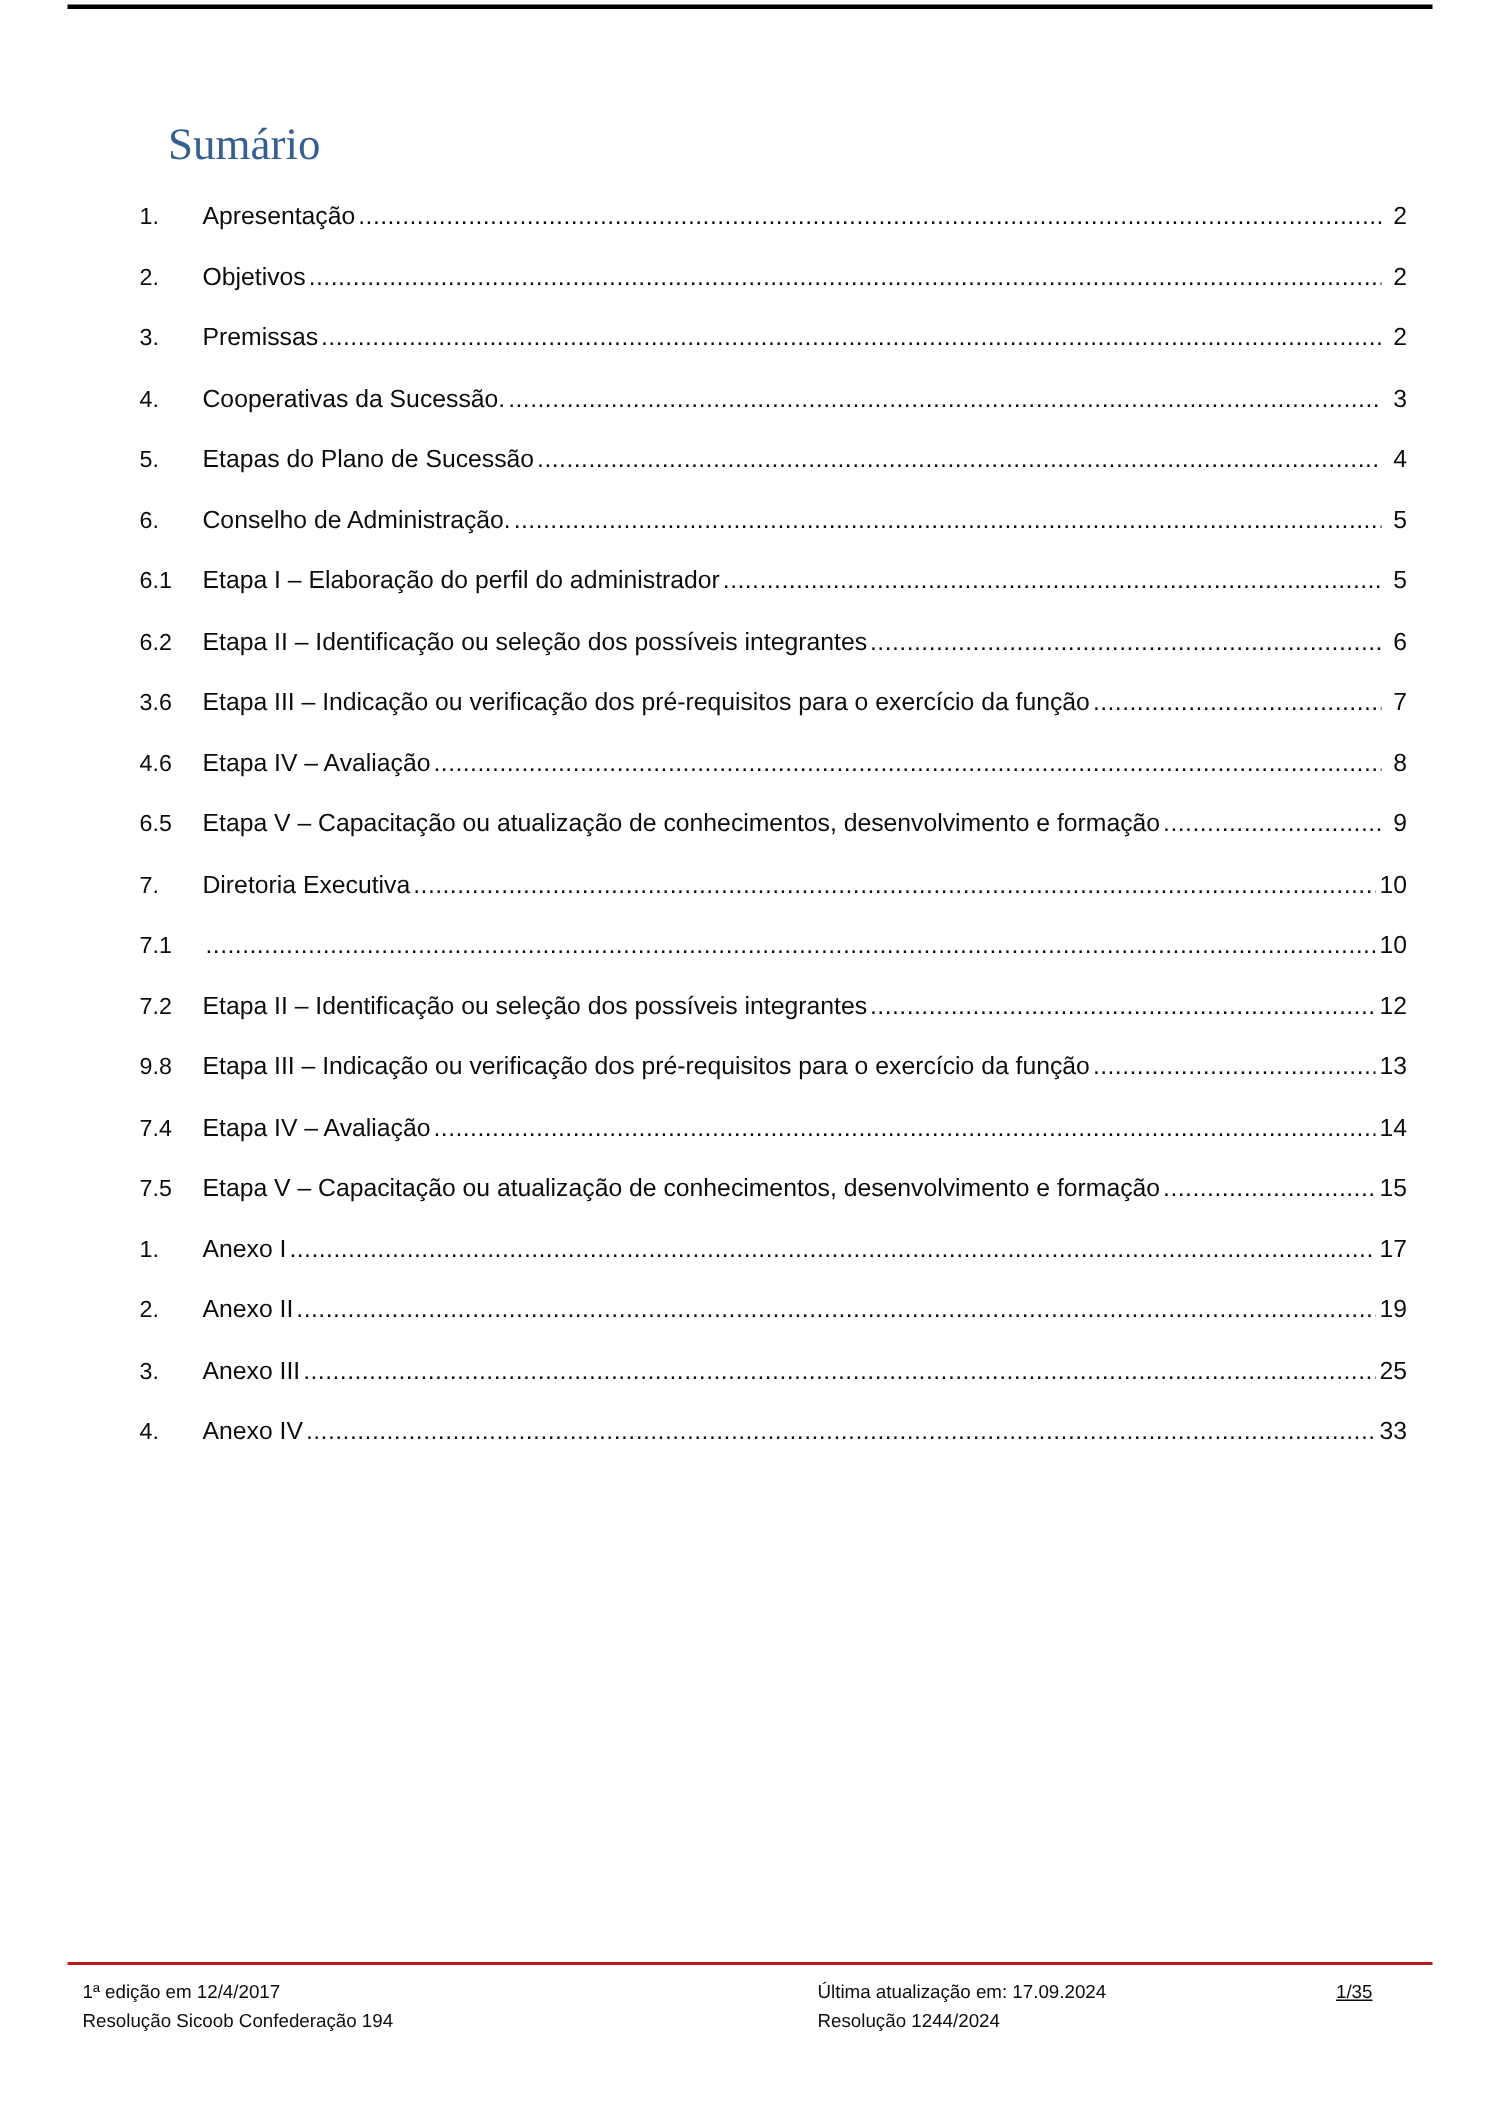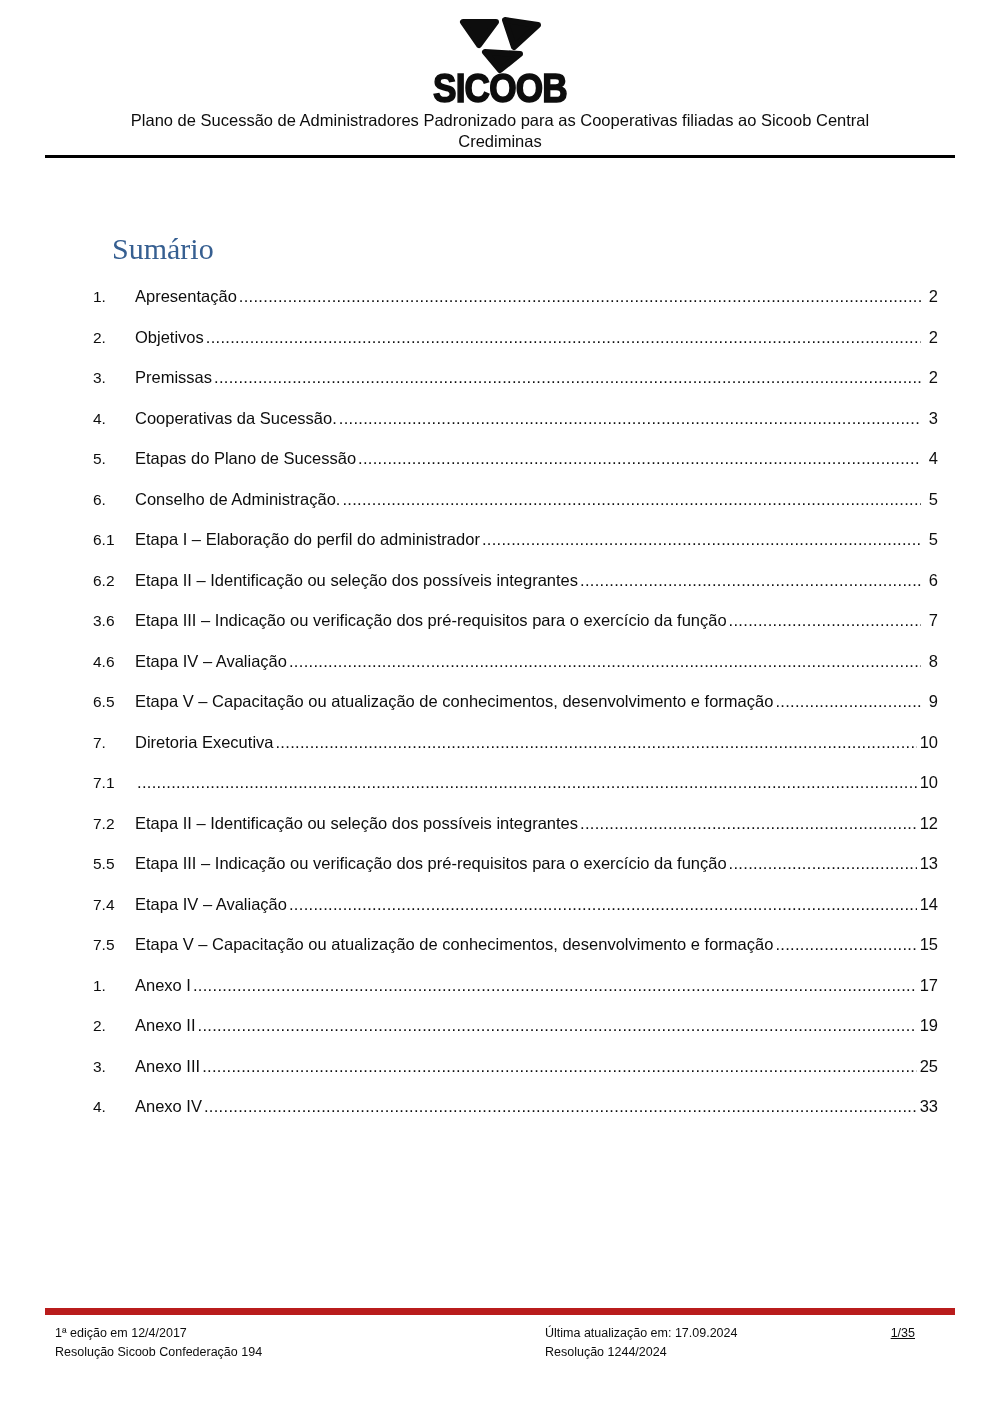--- a/index.html
+++ b/index.html
@@ -72,49 +72,35 @@
   .toc-dots::after {
     content: "..........................................................................................................................................................................................................................................................";
     letter-spacing: 0.3px;
   }
   .toc-page { flex: 0 0 auto; min-width: 14px; text-align: right; }
 
   
   .footer {
     position: absolute;
     left: 45px; right: 45px; top: 1308px;
-    border-top: 7px solid #b91c1c;
+    border-top: 2px solid #b91c1c;
     padding-top: 9px;
     display: flex;
     font-size: 12.5px;
     line-height: 1.5;
   }
   .footer-left { flex: 0 0 50%; padding-left: 10px; }
   .footer-center { flex: 1 1 auto; margin-left: 45px; }
   .footer-right { flex: 0 0 auto; padding-right: 40px; text-decoration: underline; }
 </style>
 </head>
 <body>
 
 <div class="page">
 
-  <div class="header">
-    <div class="logo-icon">
-      <svg viewBox="0 0 88 60" fill="#0d0d0d" stroke="#0d0d0d" stroke-width="6" stroke-linejoin="round">
-        <path d="M7 8 L40 8 L23 31 Z"></path>
-        <path d="M49 6 L82 11 L58 33 Z"></path>
-        <path d="M29 38 L64 40 L44 56 Z"></path>
-      </svg>
-    </div>
-    <div class="logo-text">SICOOB</div>
-    <div class="doc-title">
-      <div>Plano de Sucessão de Administradores Padronizado para as Cooperativas filiadas ao Sicoob Central</div>
-      <div>Crediminas</div>
-    </div>
-  </div>
   <hr class="rule">
 
   <h1 class="toc-heading">Sumário</h1>
 
   <div class="toc">
       <div class="toc-row">
       <span class="toc-num">1.</span>
       <span class="toc-title">Apresentação</span>
       <span class="toc-dots"></span>
       <span class="toc-page">2</span>
@@ -190,21 +176,21 @@
       <span class="toc-dots"></span>
       <span class="toc-page">10</span>
     </div>
       <div class="toc-row">
       <span class="toc-num">7.2</span>
       <span class="toc-title">Etapa II – Identificação ou seleção dos possíveis integrantes</span>
       <span class="toc-dots"></span>
       <span class="toc-page">12</span>
     </div>
       <div class="toc-row">
-      <span class="toc-num">5.5</span>
+      <span class="toc-num">9.8</span>
       <span class="toc-title">Etapa III – Indicação ou verificação dos pré-requisitos para o exercício da função</span>
       <span class="toc-dots"></span>
       <span class="toc-page">13</span>
     </div>
       <div class="toc-row">
       <span class="toc-num">7.4</span>
       <span class="toc-title">Etapa IV – Avaliação</span>
       <span class="toc-dots"></span>
       <span class="toc-page">14</span>
     </div>

